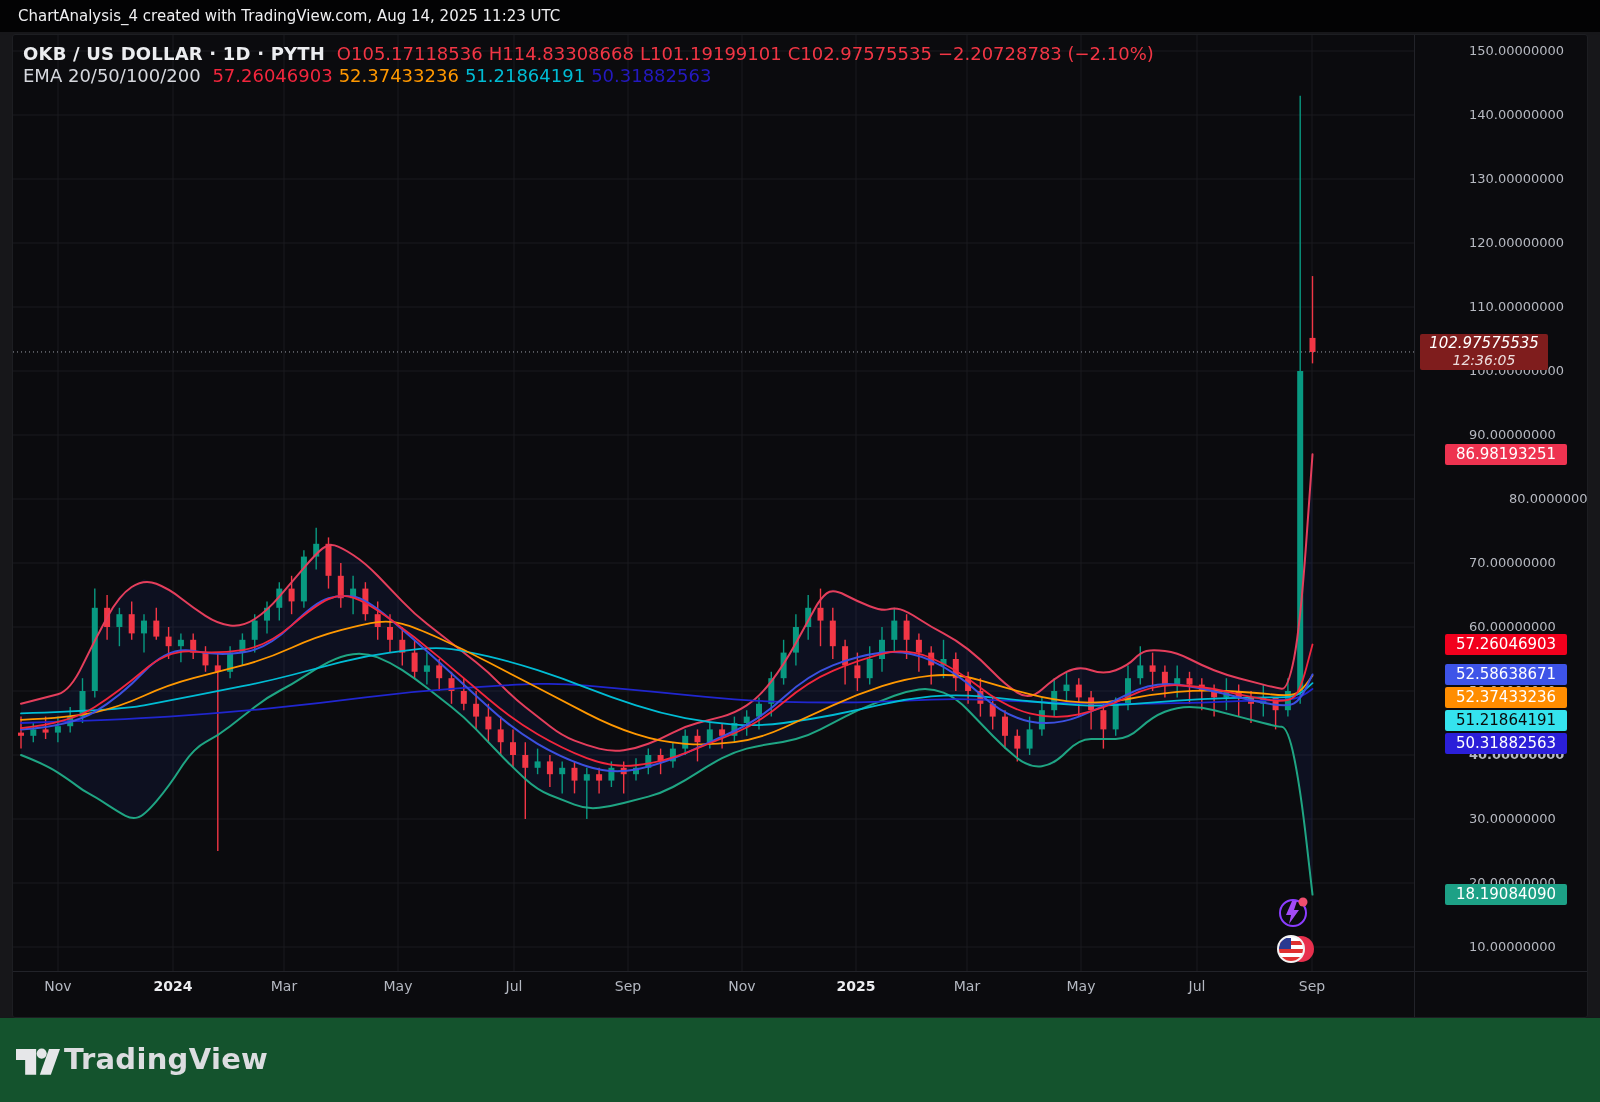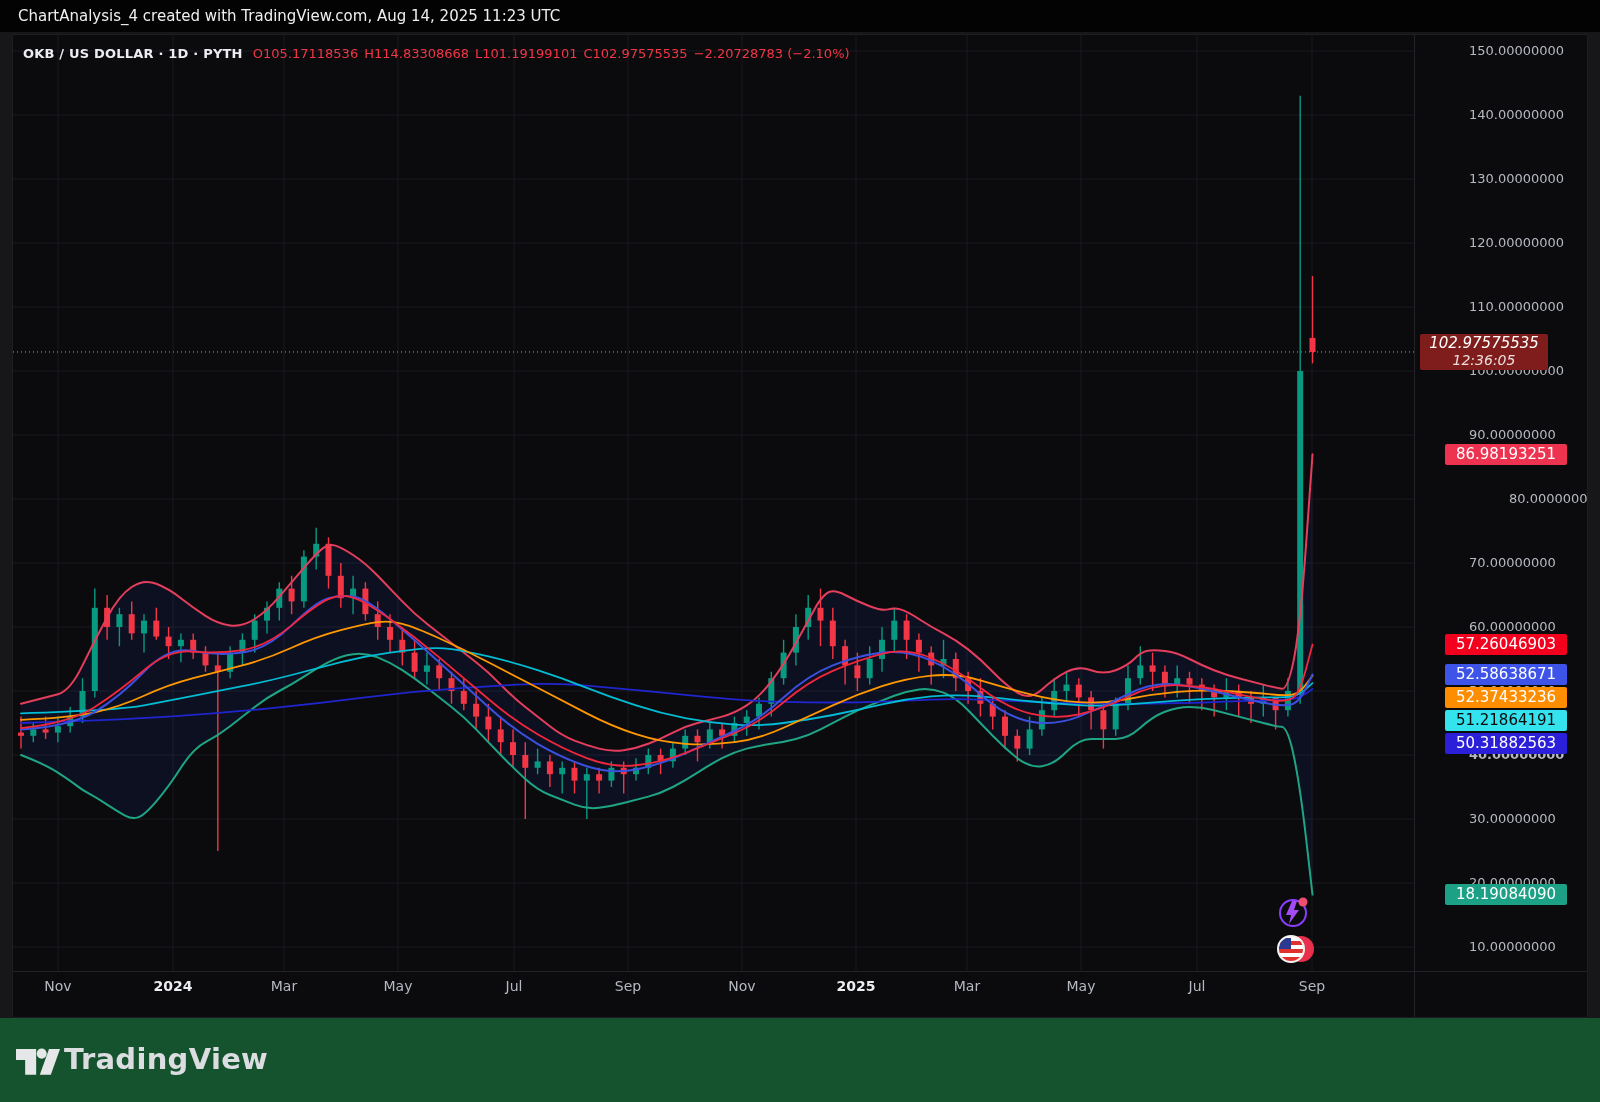--- a/index.html
+++ b/index.html
@@ -6,21 +6,21 @@
   html,body { width:1600px; height:1102px; background:#17171a; overflow:hidden;
               font-family:"DejaVu Sans","Liberation Sans",sans-serif; }
   #topbar { position:absolute; left:0; top:0; width:1600px; height:32px; background:#030304;
             color:#efeff1; font-size:15px; line-height:32px; padding-left:18px; z-index:5; }
   #pane { position:absolute; left:12px; top:34px; width:1576px; height:984px;
           background:#0b0b0e; border:1px solid #1d1e22; border-radius:3px; overflow:hidden; }
   #chart-svg { position:absolute; left:0; top:0; }
   .sep-v { position:absolute; top:0; width:1px; height:984px; background:#222329; }
   .sep-h { position:absolute; left:0; height:1px; width:1576px; background:#222329; }
   
-  #legend { position:absolute; left:10px; top:8px; z-index:4; font-size:13px; }
+  #legend { position:absolute; left:10px; top:8px; z-index:4; font-size:18px; }
   .lg-row { height:22px; line-height:22px; white-space:nowrap; }
   .lg-title { color:#ecedf0; font-weight:bold; letter-spacing:0.2px; }
   .lg-label { color:#d6d8de; }
   .lg-row span { margin-right:6px; }
   
   #price-axis { position:absolute; right:0; top:0; width:174px; height:952px; z-index:3; }
   .tick-label { position:absolute; left:56px; color:#b6b9c1; font-size:13px; height:16px;
                 line-height:16px; white-space:nowrap; }
   .badge { position:absolute; left:32px; width:122px; height:21px; border-radius:2px;
            font-size:15px; line-height:21px; text-align:center; white-space:nowrap; z-index:4; }
@@ -308,20 +308,24 @@
       <clipPath id="flagclip">
         <circle cx="1278" cy="914" r="12"></circle>
       </clipPath>
     </svg>
 
   <div id="legend">
     <div class="lg-row">
       <span class="lg-title">OKB / US DOLLAR · 1D · PYTH</span>
       <span id="ohlc-values"><span style="color: rgb(242, 54, 69);">O105.17118536</span><span style="color: rgb(242, 54, 69);">H114.83308668</span><span style="color: rgb(242, 54, 69);">L101.19199101</span><span style="color: rgb(242, 54, 69);">C102.97575535</span><span style="color: rgb(242, 54, 69);">−2.20728783 (−2.10%)</span></span>
     </div>
+    <div class="lg-row">
+      <span class="lg-label">EMA 20/50/100/200</span>
+      <span id="ema-values"><span style="color: rgb(242, 38, 61);">57.26046903</span><span style="color: rgb(255, 152, 0);">52.37433236</span><span style="color: rgb(0, 188, 212);">51.21864191</span><span style="color: rgb(36, 25, 192);">50.31882563</span></span>
+    </div>
   </div>
 
   <div class="sep-v" style="left:1401px;"></div>
   <div class="sep-h" style="top:936px;"></div>
 
   <div id="price-axis">
       <div class="tick-label" style="top: 8px;">150.00000000</div>
       <div class="tick-label" style="top: 72px;">140.00000000</div>
       <div class="tick-label" style="top: 136px;">130.00000000</div>
       <div class="tick-label" style="top: 200px;">120.00000000</div>

